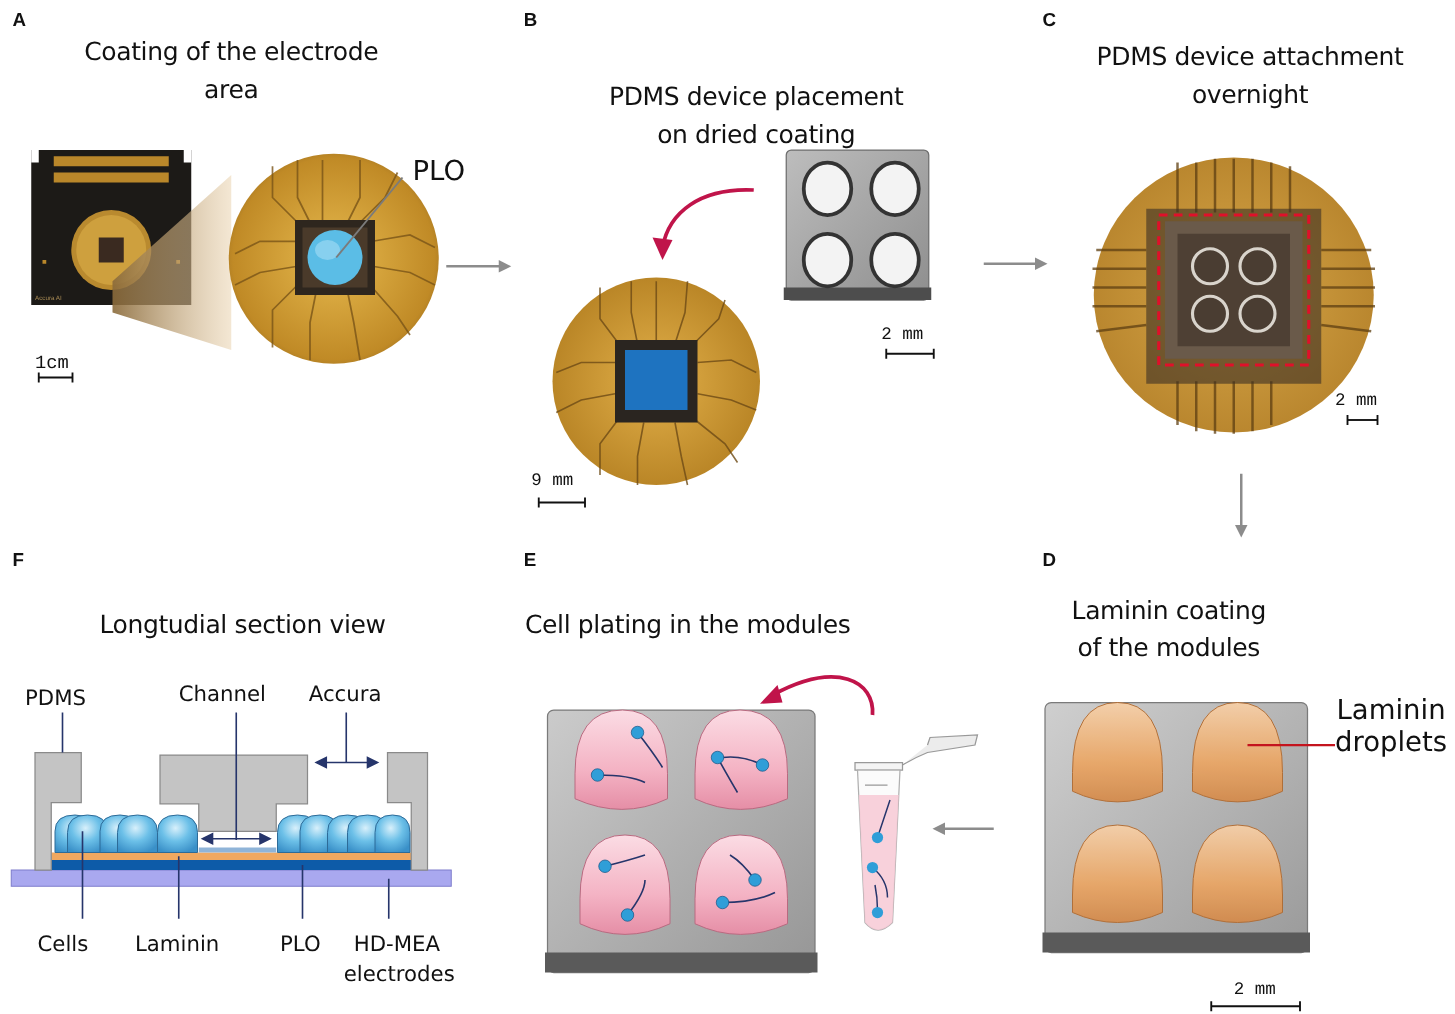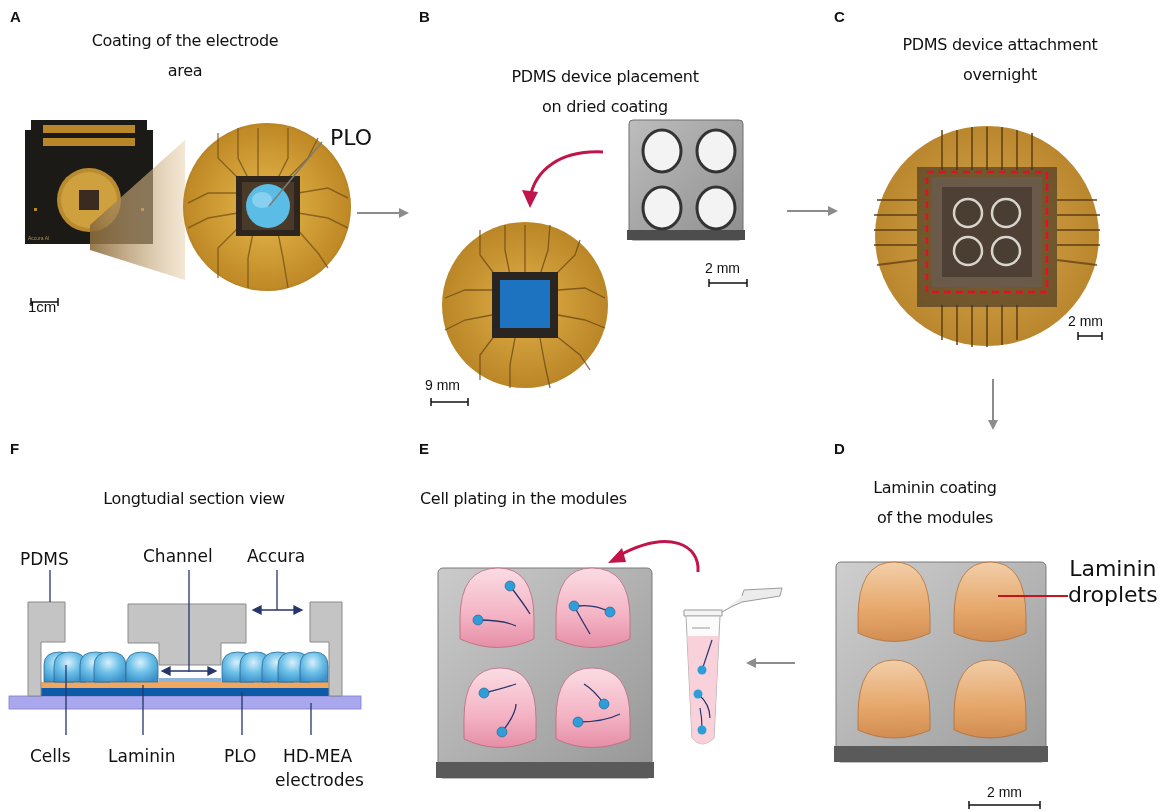--- a/index.html
+++ b/index.html
@@ -1,24 +1,24 @@
 <!DOCTYPE html>
 <html><head>
 <meta charset="utf-8">
 <style>
   html, body { margin: 0; padding: 0; background: #ffffff; }
   body { width: 1164px; height: 811px; position: relative; overflow: hidden;
          font-family: "DejaVu Sans", "Liberation Sans", sans-serif; color: #111; }
   .panel-letter { position: absolute; font-weight: bold; font-size: 15px;
                   font-family: "Liberation Sans", sans-serif; }
-  .panel-title { position: absolute; text-align: center; font-size: 16px; line-height: 30px;
+  .panel-title { position: absolute; text-align: center; font-size: 20px; line-height: 30px;
                  font-family: "DejaVu Sans", sans-serif; font-weight: normal; letter-spacing: -0.3px; }
   .label { position: absolute; font-size: 17px; font-family: "DejaVu Sans", sans-serif; white-space: nowrap; }
   .label.big { font-size: 22px; line-height: 26px; }
-  .scale-text { position: absolute; font-size: 14px; font-family: Liberation Sans, sans-serif; white-space: nowrap; }
+  .scale-text { position: absolute; font-size: 14px; font-family: Liberation Mono, monospace; white-space: nowrap; }
   svg { position: absolute; overflow: visible; }
 </style>
 </head>
 <body>
 
 <div class="panel-letter" style="left:10px;top:8px;">A</div>
 <div class="panel-title" style="left:30px;top:26px;width:310px;">
   <div>Coating of the  electrode</div>
   <div>area</div>
 </div>
@@ -77,21 +77,21 @@
   <rect x="64" y="64" width="52" height="48" fill="#4a3a2a"></rect>
   <ellipse cx="90" cy="88" rx="22" ry="22" fill="#5bbde6"></ellipse>
   <ellipse cx="84" cy="82" rx="10" ry="8" fill="#9ad8f2" opacity="0.7"></ellipse>
 </svg>
 
 <svg style="left:0;top:0;" width="1" height="1">
   <line x1="269" y1="206" x2="322" y2="142" stroke="#7b7b7b" stroke-width="1.5"></line>
 </svg>
 <div class="label big" style="left:330px;top:125px;">PLO</div>
 
-<div class="scale-text" style="left:28px;top:282px;font-size:15px;margin-top:16px;">1cm</div>
+<div class="scale-text" style="left:28px;top:282px;font-size:15px;">1cm</div>
 <svg style="left:0;top:0;" width="1" height="1">
   <line x1="31" y1="302" x2="58" y2="302" stroke="#111" stroke-width="1.5"></line>
   <line x1="31" y1="298" x2="31" y2="306" stroke="#111" stroke-width="1.5"></line>
   <line x1="58" y1="298" x2="58" y2="306" stroke="#111" stroke-width="1.5"></line>
 </svg>
 
 <svg style="left:0;top:0;" width="1" height="1">
   <line x1="357" y1="213" x2="405" y2="213" stroke="#8c8c8c" stroke-width="2"></line>
   <polygon points="409,213 399,208 399,218" fill="#8c8c8c"></polygon>
 </svg>

